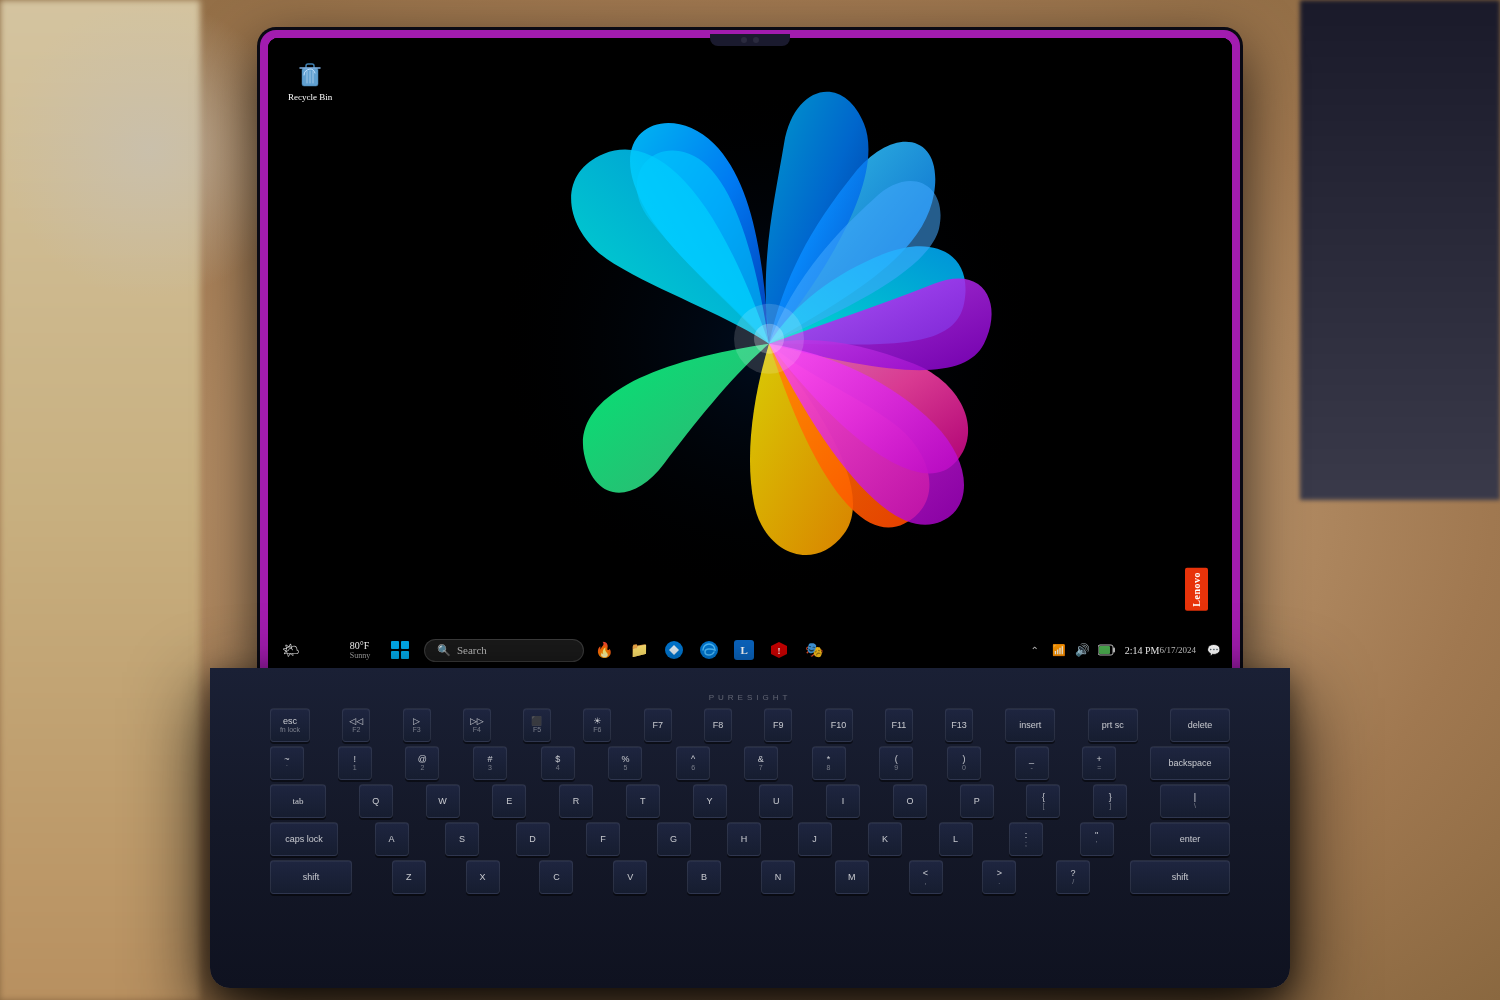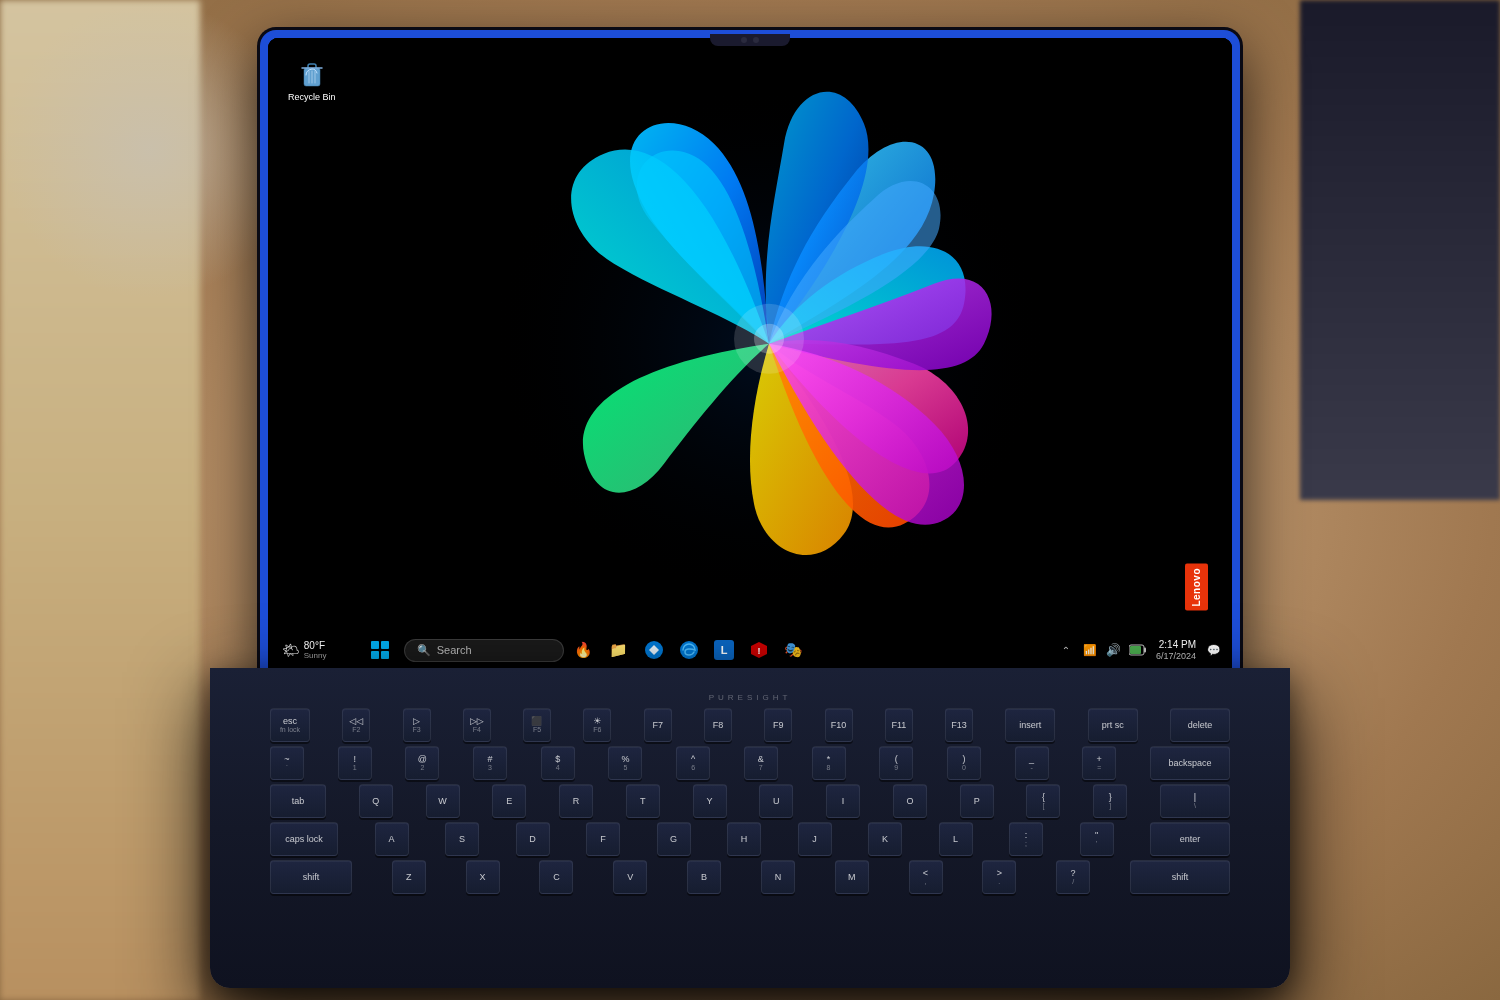--- a/index.html
+++ b/index.html
@@ -178,20 +178,21 @@
       min-width: 80px;
     }
 
     .weather-icon {
       font-size: 14px;
     }
 
     .weather-text {
       display: flex;
       flex-direction: column;
+      margin-left: 46px;
     }
 
     .weather-temp {
       font-size: 10px;
       font-weight: 500;
     }
 
     .weather-cond {
       font-size: 8px;
       color: #aaa;
@@ -277,21 +278,21 @@
       display: flex;
       align-items: center;
       justify-content: center;
       cursor: pointer;
       color: #ccc;
       font-size: 11px;
     }
 
     .clock {
       display: flex;
-      flex-direction: column;
+      flex-direction: row;
       align-items: flex-end;
       color: #fff;
       font-size: 9px;
       line-height: 1.3;
       padding: 0 4px;
       cursor: pointer;
       justify-content: space-between;
     }
 
     .clock-time {
@@ -368,21 +369,21 @@
       font-size: 9px;
       line-height: 1;
     }
 
     .key-sub {
       font-size: 7px;
       color: rgba(255,255,255,0.4);
       line-height: 1;
     }
     .key-wider { min-width: 70px; }
-    .key-tab { min-width: 56px; }
+    .key-tab { min-width: 56px; font-family: Liberation Serif, serif; }
     .key-caps { min-width: 68px; }
     .key-shift-l { min-width: 82px; }
     .key-shift-r { min-width: 100px; }
     .key-backspace { min-width: 80px; }
     .key-enter { min-width: 80px; }
     .key-fn { min-width: 40px; }
     .key-small { min-width: 28px; }
     .key-insert { min-width: 50px; }
     .key-prtsc { min-width: 50px; }
     .key-delete { min-width: 60px; }
@@ -422,21 +423,21 @@
 <body>
 
 <div class="bg-scene">
 
   <div class="bg-left"></div>
 
   <div class="bg-right"></div>
   <div class="bg-top-left"></div>
 </div>
 
-<div class="laptop-lid" style="position:absolute;top:30px;left:50%;transform:translateX(-50%);width:980px;height:645px;background:#1d4ed8;border-radius:16px 16px 4px 4px;box-shadow:0 0 0 3px #0a0a14,0 20px 60px rgba(0,0,0,0.8);">
+<div class="laptop-lid" style="position:absolute;top:30px;left:50%;transform:translateX(-50%);width:980px;height:645px;background:#a21caf;border-radius:16px 16px 4px 4px;box-shadow:0 0 0 3px #0a0a14,0 20px 60px rgba(0,0,0,0.8);font-family:Liberation Serif, serif;">
 
   <div class="camera-notch">
     <div class="camera-dot"></div>
     <div class="camera-dot"></div>
   </div>
 
   <div class="screen-bezel">
 
     <div class="desktop">
 

